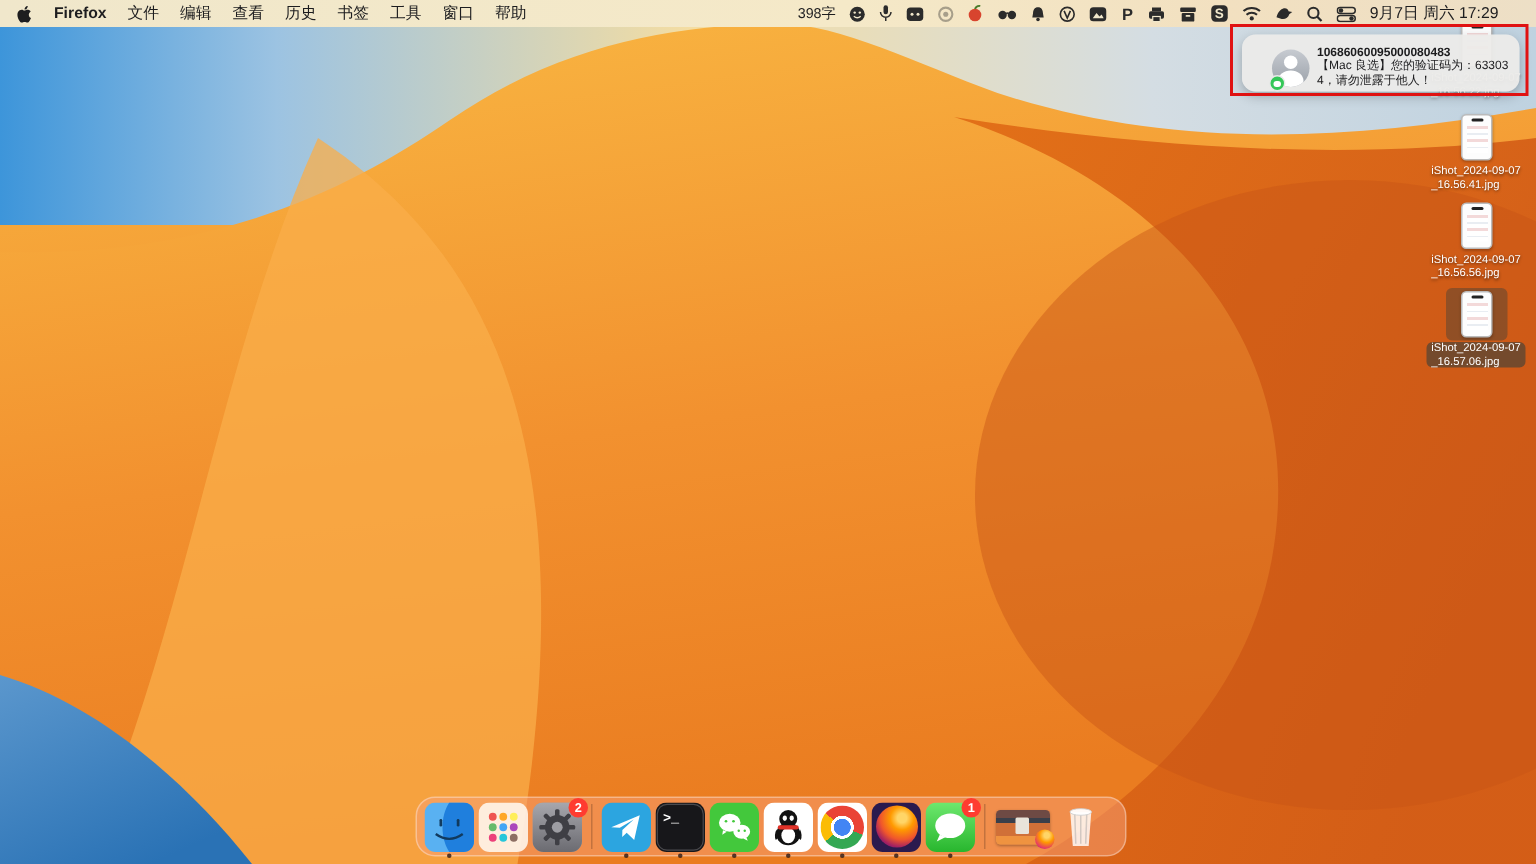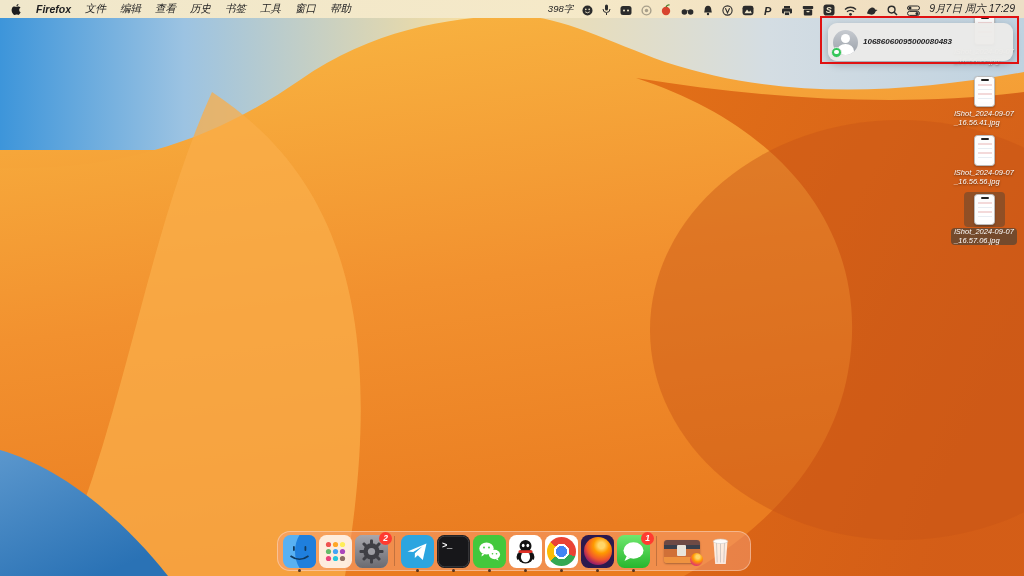--- a/index.html
+++ b/index.html
@@ -1,40 +1,40 @@
 <!DOCTYPE html>
 <html><head>
 <meta charset="utf-8">
 <style>
   * { margin:0; padding:0; box-sizing:border-box; }
   html,body { width:1024px; height:576px; overflow:hidden; }
   body { font-family:"Liberation Sans", sans-serif; }
-  #screen { position:relative; width:1024px; height:576px; overflow:hidden; background:#a16207;font-style:italic; }
+  #screen { position:relative; width:1024px; height:576px; overflow:hidden; background:#a16207; }
   #wallpaper { position:absolute; inset:0; }
 
   
   #menubar {
     position:absolute; top:0; left:0; width:1024px; height:18px;
     background:linear-gradient(90deg,#f0e7cb 0%,#f5e9c8 55%,#f2e0c0 80%,#eddfc6 100%);
     display:flex; align-items:center; font-size:10.5px; color:#1d1d1f; z-index:40;
   }
   .mb-left { display:flex; align-items:center; gap:14px; padding-left:11px; }
-  .mb-right { margin-left:auto; display:flex; align-items:flex-end; gap:9px; padding-right:9px; }
+  .mb-right { margin-left:auto; display:flex; align-items:center; gap:9px; padding-right:25px; }
   .mb-item { white-space:nowrap; cursor:default; }
   .mb-appname { font-weight:bold; }
   .sicon { display:flex; align-items:center; }
   .sicon svg { display:block; }
   .mb-clock { white-space:nowrap; }
 
   
   #notification {
     position:absolute; left:828px; top:23px; width:185px; height:38px;
     background:rgba(236,235,233,0.94); border-radius:9px; z-index:50;
     box-shadow:0 3px 8px rgba(0,0,0,0.25);
-    display:flex; align-items:center; padding:3px 6px 3px 5px;
+    display:flex; align-items:flex-end; padding:3px 6px 3px 20px;
   }
   .notif-avatar { position:relative; width:25px; height:25px; flex:0 0 25px; margin-right:5px; }
   .notif-avatar .person {
     width:25px; height:25px; border-radius:50%;
     background:linear-gradient(180deg,#c7cbd1,#9aa0a8);
     overflow:hidden; position:relative;
   }
   .notif-avatar .person:before { content:''; position:absolute; left:8px; top:4px; width:9px; height:9px; border-radius:50%; background:#fff; }
   .notif-avatar .person:after  { content:''; position:absolute; left:4px; top:14px; width:17px; height:14px; border-radius:50%; background:#fff; }
   .notif-avatar .msg-badge {
@@ -307,20 +307,21 @@
     </div>
   </div>
 
   <div id="notification">
     <div class="notif-avatar">
       <div class="person"></div>
       <div class="msg-badge"></div>
     </div>
     <div class="notif-text">
       <div class="notif-title">10686060095000080483</div>
+      <div class="notif-body">【Mac 良选】您的验证码为：633034，请勿泄露于他人！</div>
     </div>
   </div>
   <div id="annotation-box"></div>
 
   <div id="dock">
     <div class="dock-item running">
       <svg width="33" height="33" viewBox="0 0 33 33">
           <rect width="33" height="33" rx="7.5" fill="#59b1f2"></rect>
           <path d="M16.5,0 C10.5,9 10.5,24 16.5,33 L26,33 C30,33 33,30 33,26 L33,7 C33,3 30,0 26,0 Z" fill="#1f7fdd"></path>
           <rect x="10" y="11" width="1.8" height="5" rx="0.9" fill="#113a5e"></rect>

